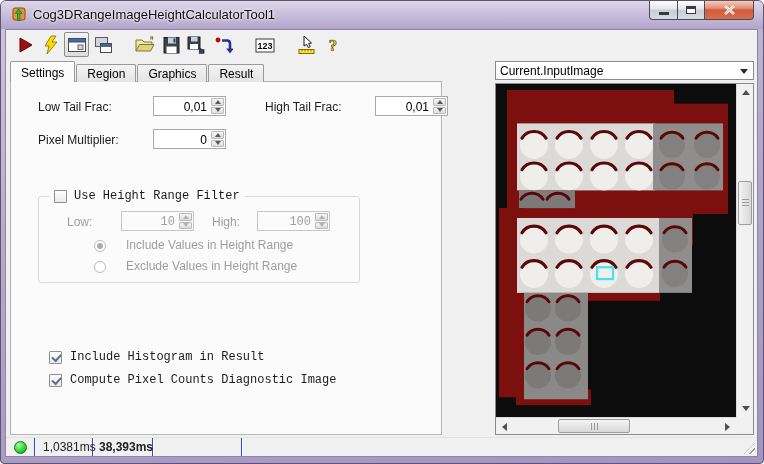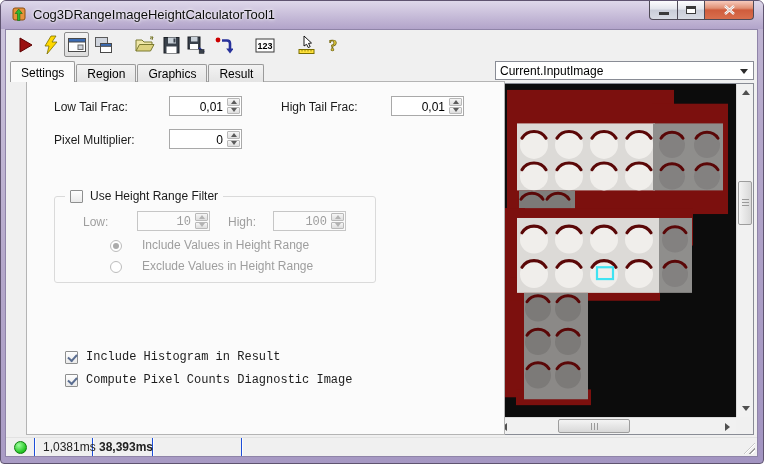--- a/index.html
+++ b/index.html
@@ -33,22 +33,22 @@
     align-items:center; justify-content:center; margin-right:1px; background:transparent; }
   .tool.pressed { border:1px solid #8c8c8c; border-radius:2px;
     background:linear-gradient(#f4f4f4,#dcdcdc); }
   .tool-gap { width:16px; }
   
   .tabs { position:absolute; top:31px; left:4px; height:21px; display:flex; align-items:flex-end; z-index:3; }
   .tab { font-size:12px; color:#000; padding:2px 10px 3px; height:18px;
     background:linear-gradient(#f3f3f3,#e4e4e4); border:1px solid #9a9a9a; border-bottom:none;
     border-radius:2px 2px 0 0; margin-right:1px; }
   .tab.active { height:21px; padding-top:4px; background:#fbfbfb; position:relative; z-index:4; }
-  .tab-page { position:absolute; top:51px; left:4px; width:479px; bottom:21px;
-    background:#fbfbfb; border:1px solid #b4b4b4; z-index:2; font-size:12px; color:#1b1b1b;margin-left:16px; }
+  .tab-page { position:absolute; top:51px; left:4px; width:432px; bottom:21px;
+    background:#fbfbfb; border:1px solid #b4b4b4; z-index:2; font-size:12px; color:#1b1b1b; }
   
   .frm-label { position:absolute; white-space:nowrap; }
   .spin { position:absolute; width:73px; height:20px; border:1px solid #a9a9a9;
     background:#fff; display:flex; }
   .spin .val { flex:1; font-size:12px; text-align:right; padding:3px 3px 0 0; color:#000; }
   .spin .btns { width:15px; display:flex; flex-direction:column; padding:1px; gap:1px; }
   .spin .sb { flex:1; border:1px solid #b9b9b9; border-radius:1px;
     background:linear-gradient(#f6f6f6,#dedede); display:flex; align-items:center; justify-content:center; }
   .arr-up { width:0; height:0; border-left:3px solid transparent; border-right:3px solid transparent;
     border-bottom:4px solid #5b5b5b; }
@@ -62,21 +62,21 @@
     background:linear-gradient(#fefefe,#eaeaea); position:relative; flex:none; }
   .cb.checked::after { content:""; position:absolute; left:2px; top:2px; width:7px; height:4px;
     border-left:2px solid #5b6e91; border-bottom:2px solid #5b6e91; transform:rotate(-48deg); }
   .rb { width:12px; height:12px; border:1px solid #bcbcbc; border-radius:50%;
     background:#fff; position:relative; flex:none; }
   .rb.selected::after { content:""; position:absolute; left:2px; top:2px; width:6px; height:6px;
     border-radius:50%; background:#ababab; }
   .groupbox { position:absolute; left:27px; top:114px; width:322px; height:87px;
     border:1px solid #dadada; border-radius:3px; }
   .group-legend { position:absolute; top:-8px; left:10px; background:#fbfbfb; padding:0 5px;
-    display:flex; align-items:center; gap:7px; }
+    display:flex; align-items:center; gap:7px;font-family:Liberation Mono, monospace; }
   .gray-text { color:#9e9e9e; }
   .radio-row { position:absolute; display:flex; align-items:flex-end; gap:20px; }
   .check-row { position:absolute; display:flex; align-items:center; gap:8px;font-family:Liberation Mono, monospace; }
   
   .right-pane { position:absolute; top:31px; left:488px; right:2px; bottom:21px; }
   .combo { position:absolute; top:0; left:1px; right:1px; height:19px; border:1px solid #898c95;
     background:#fff; display:flex; align-items:center; font-size:12px; padding-left:4px; color:#000; }
   .combo-arrow { position:absolute; right:5px; top:7px; width:0; height:0;
     border-left:4px solid transparent; border-right:4px solid transparent; border-top:5px solid #2b2b2b; }
   .image-frame { position:absolute; top:22px; left:1px; right:1px; bottom:0;

